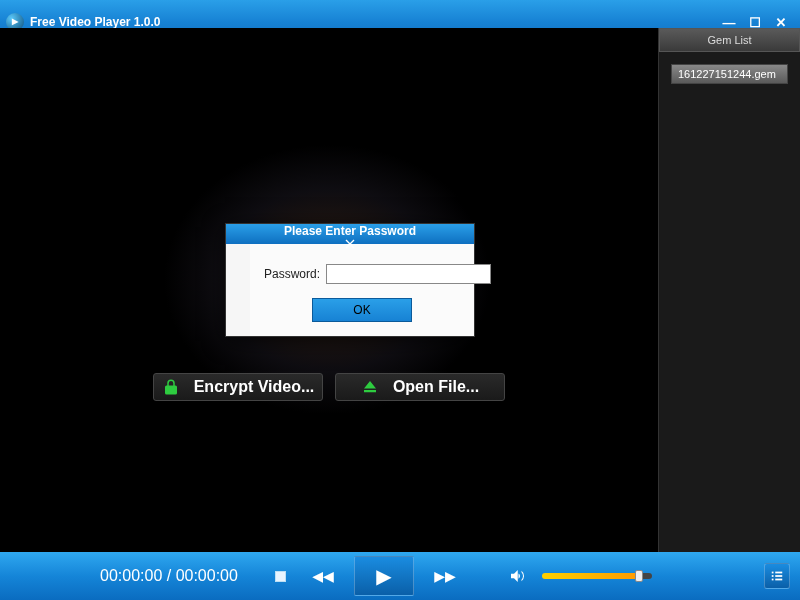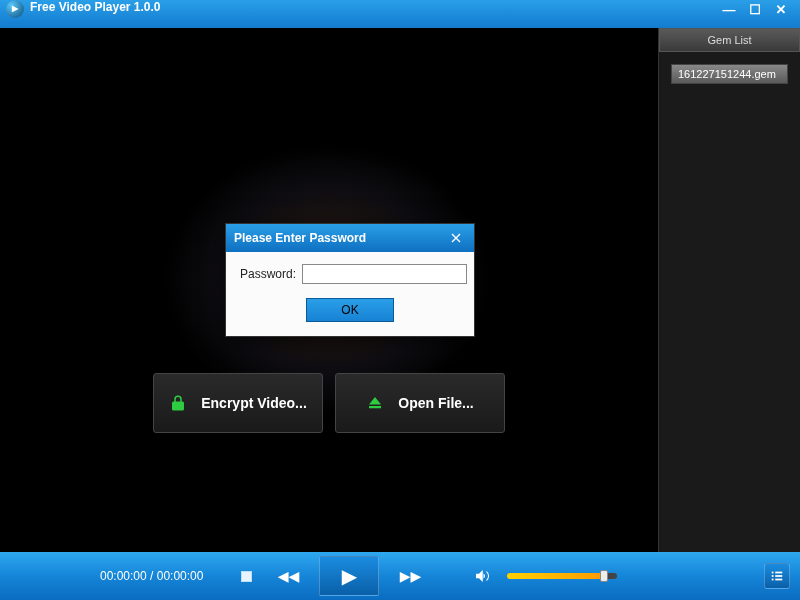--- a/index.html
+++ b/index.html
@@ -2,20 +2,21 @@
 <html><head>
 <meta charset="utf-8">
 <style>
 * { margin: 0; padding: 0; box-sizing: border-box; font-family: Arial, sans-serif; }
 body { width: 800px; height: 600px; background: #0a0a0a; overflow: hidden; position: relative; }
 
 .titlebar {
   height: 44px;
   background: linear-gradient(to bottom, #2a9fe8 0%, #1782d4 50%, #0e6fc0 100%);
   display: flex;
+  align-items: center;
   padding: 0 6px;
   color: white;
   font-size: 12px;
   font-weight: bold;
 }
 .titlebar .app-icon {
   width: 18px; height: 18px;
   background: radial-gradient(circle at 30% 30%, #5ac8fa, #0b4d7a);
   border-radius: 50%;
   margin-right: 6px;
@@ -82,102 +83,104 @@
 }
 
 .center-buttons {
   position: absolute;
   left: 50%; top: 345px;
   transform: translateX(-50%);
   display: flex;
   gap: 12px;
 }
 .big-btn {
-  width: 170px; height: 60px;
+  width: 170px; height: 28px;
   background: linear-gradient(to bottom, #2a2a2a, #1a1a1a);
   border: 1px solid #444;
   border-radius: 3px;
   display: flex;
   align-items: center;
   justify-content: center;
   gap: 14px;
   color: white;
-  font-size: 14px;
+  font-size: 16px;
   font-weight: bold;
   cursor: pointer;
 }
 .big-btn .bicon { color: #2ecc40; font-size: 18px; display:flex; align-items:center; }
 
 .dialog {
   position: absolute;
   left: 225px; top: 195px;
   width: 250px;
   background: #f6f6f6;
   border: 1px solid #333;
   box-shadow: 0 4px 20px rgba(0,0,0,0.7);
 }
 .dialog-title {
-  height: 28px;
+  height: 20px;
   background: linear-gradient(to bottom, #2a9fe8, #0e6fc0);
   color: white;
   font-size: 12px;
   font-weight: bold;
   display: flex;
   align-items: center;
   padding: 0 8px;
+  flex-direction: column;
 }
 .dialog-title .spacer { flex: 1; }
 .dialog-close {
   width: 20px; height: 18px;
   display: flex; align-items: center; justify-content: center;
   font-size: 14px;
   cursor: pointer;
 }
 .dialog-body {
-  padding: 12px 14px 14px;
+  padding: 20px 14px 14px;
   background: #fbfbfb;
+  margin-left: 24px;
 }
 .form-row {
   display: flex;
   align-items: center;
   gap: 6px;
   margin-bottom: 14px;
 }
 .form-row label { font-size: 12px; color: #222; }
 .form-row input {
   flex: 1;
   height: 20px;
   border: 1px solid #888;
   padding: 0 4px;
   font-size: 12px;
 }
 .dialog-ok {
   display: block;
   margin: 0 auto;
-  width: 88px; height: 24px;
+  width: 100px; height: 24px;
   background: linear-gradient(to bottom, #2a9fe8, #1782d4);
   border: 1px solid #0b5a9a;
   color: #000;
   font-size: 12px;
   cursor: pointer;
 }
 
 .controlbar {
   position: absolute;
   left: 0; right: 0; bottom: 0;
   height: 48px;
   background: linear-gradient(to bottom, #2fa8f0 0%, #1585d8 50%, #0a6cc0 100%);
   display: flex;
   align-items: center;
   padding: 0 10px;
   gap: 8px;
 }
 .time-display {
   color: white;
-  font-size: 12px;
+  font-size: 16px;
   margin: 0 18px 0 90px;
 }
 .ctrl-btn {
   width: 34px; height: 30px;
   display: flex; align-items: center; justify-content: center;
   color: white;
   cursor: pointer;
   font-size: 14px;
 }
 .play-btn {

